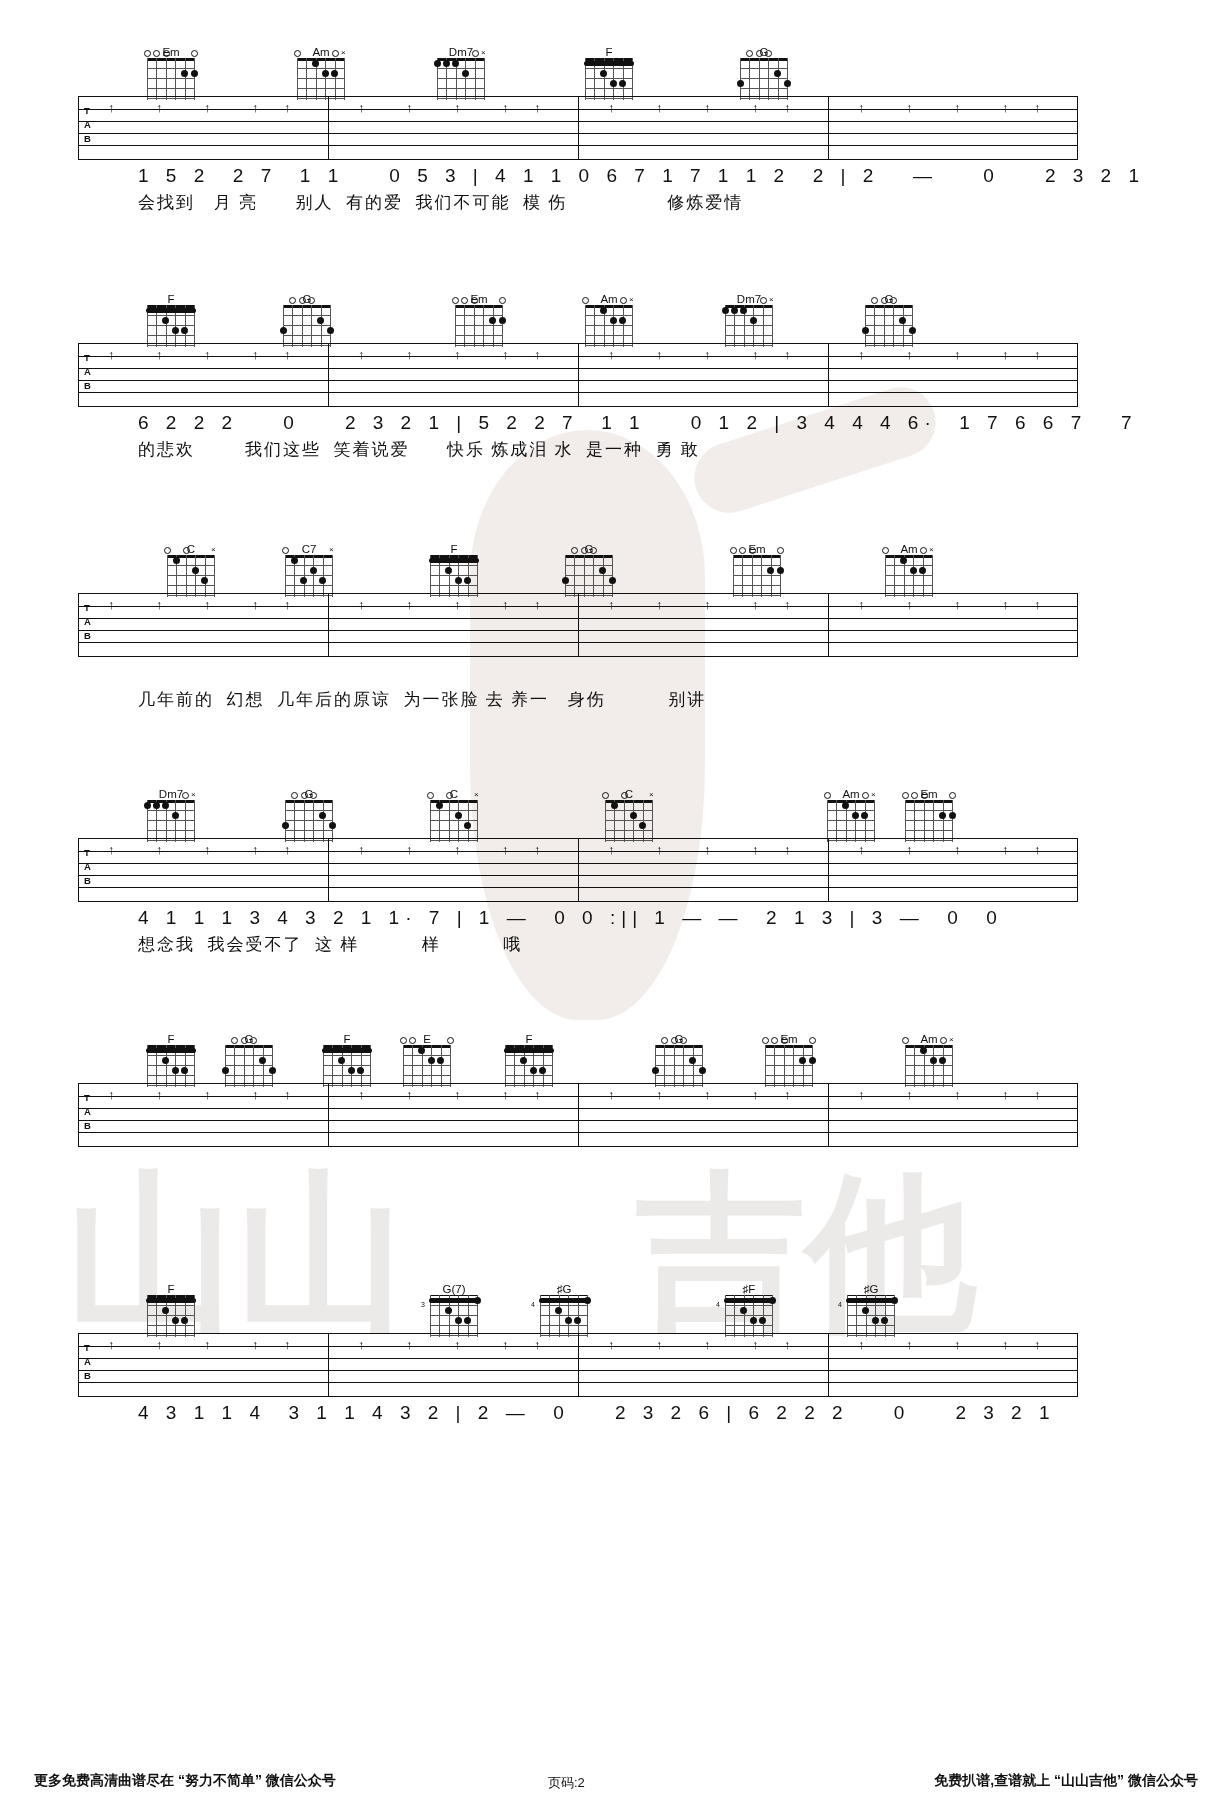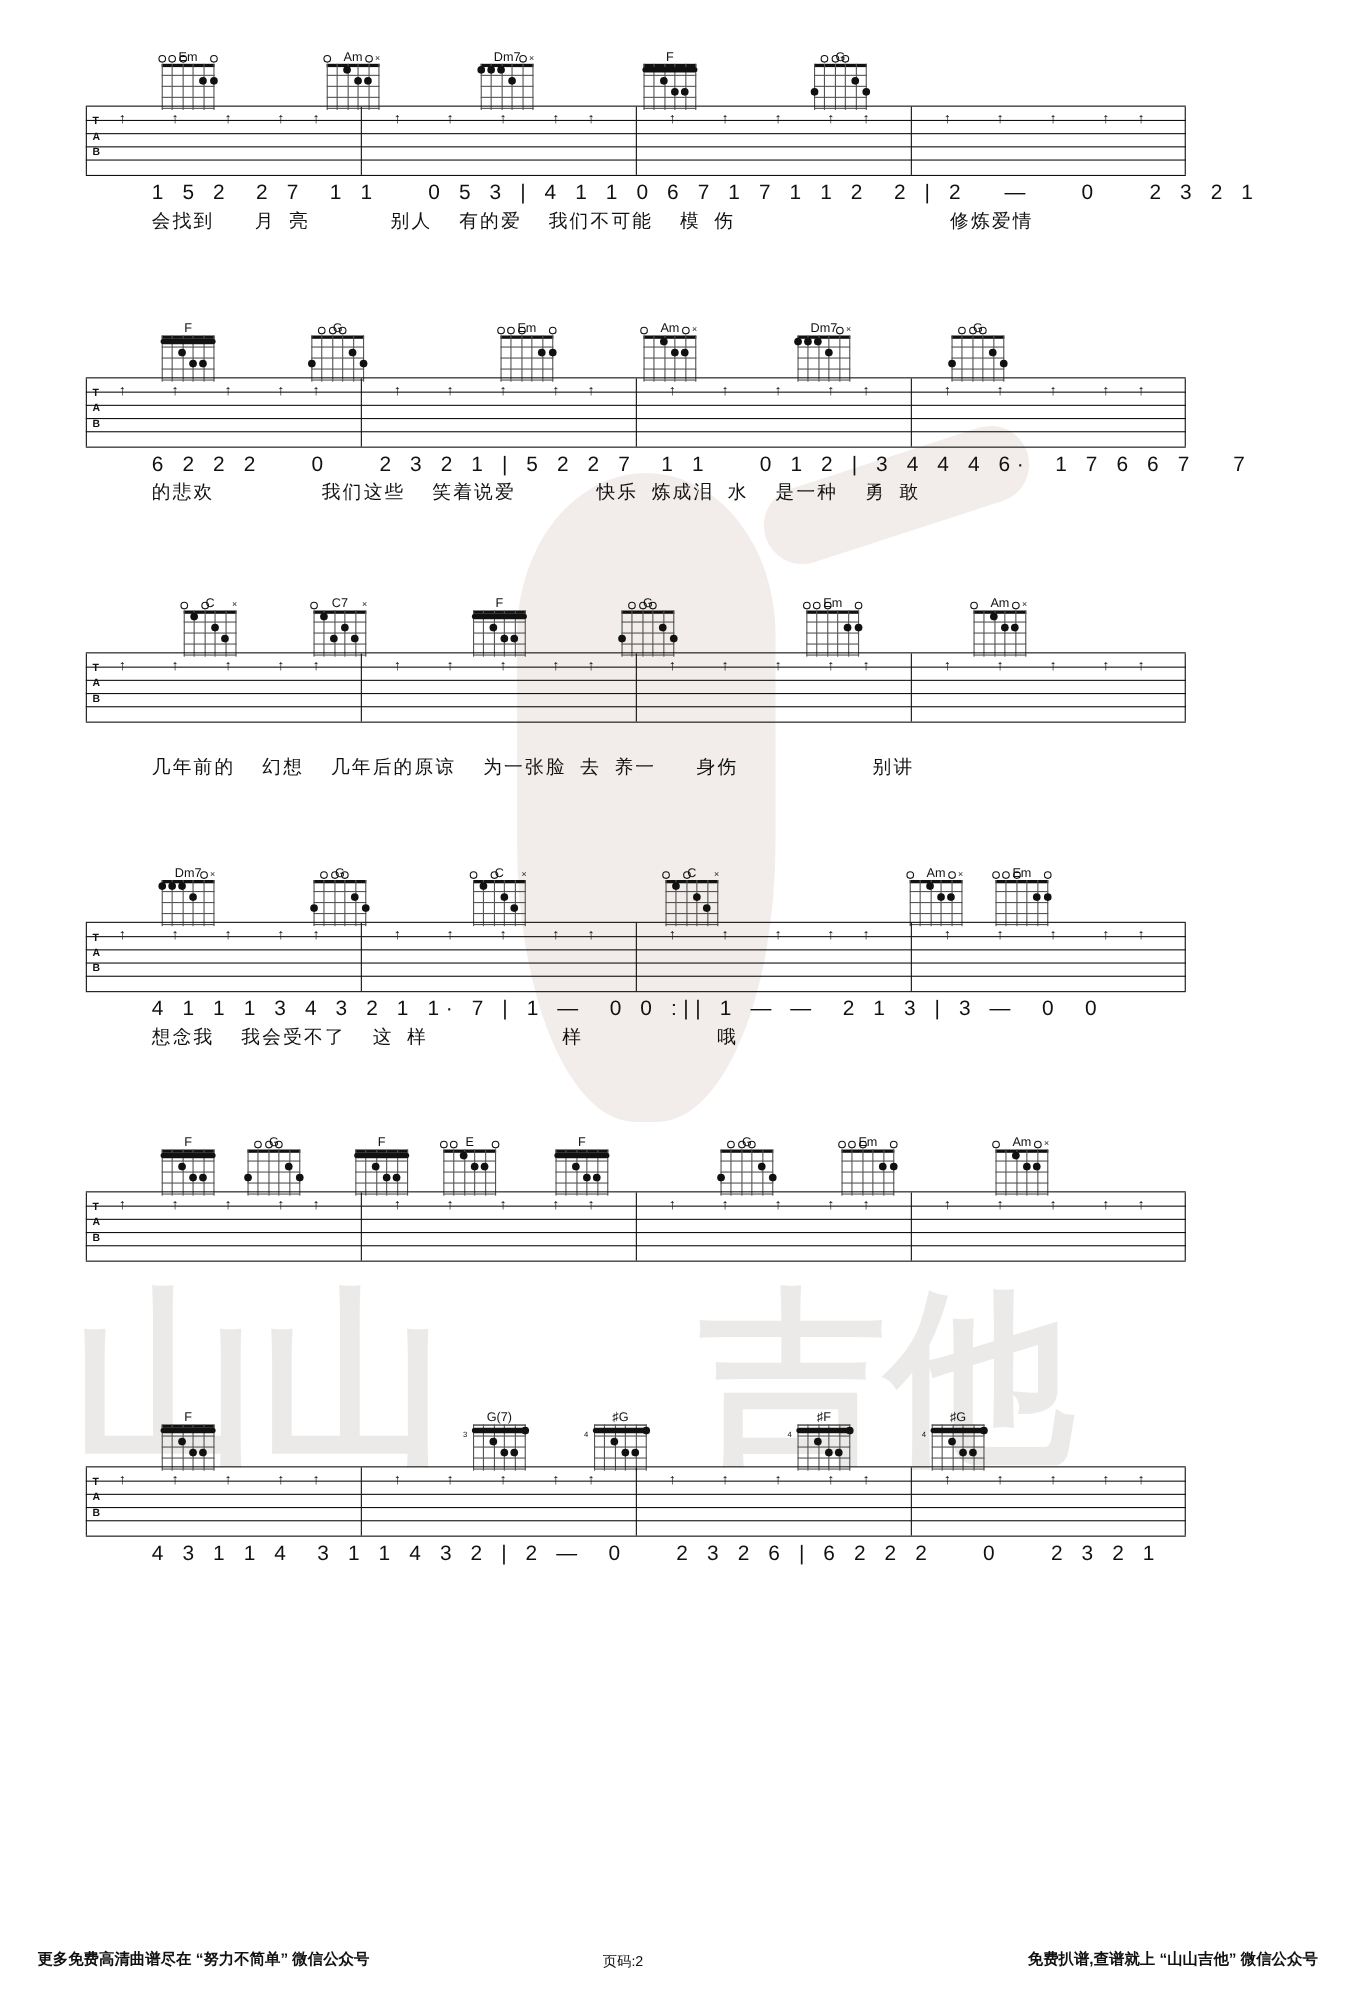--- a/index.html
+++ b/index.html
@@ -29,21 +29,21 @@
   
   .staff{position:relative;height:62px;border-top:1.6px solid #111;border-bottom:1.6px solid #111;}
   .staff .ln{position:absolute;left:0;right:0;height:1px;background:#111;}
   .staff .bar{position:absolute;top:0;bottom:0;width:1px;background:#111;}
   .tabmark{position:absolute;left:6px;font-size:9.5px;font-weight:700;letter-spacing:0;color:#111;}
   .arrow-up{position:absolute;font-size:13px;line-height:13px;color:#111;}
 
   
   .numline{position:relative;height:60px;}
   .nm{position:absolute;font-size:19px;line-height:19px;letter-spacing:0;color:#111;white-space:pre;}
-  .ly{position:absolute;font-size:17px;line-height:17px;color:#111;white-space:pre;font-family:Liberation Mono, monospace;}
+  .ly{position:absolute;font-size:17px;line-height:17px;color:#111;white-space:pre;font-family:Liberation Serif, serif;}
 
   
   .footer{position:absolute;left:0;bottom:14px;width:1230px;height:24px;}
   .f-left{position:absolute;left:34px;top:0;font-size:14px;font-weight:700;color:#111;white-space:nowrap;}
   .f-center{position:absolute;left:548px;top:2px;font-size:13px;color:#111;}
   .f-right{position:absolute;right:32px;top:0;font-size:14px;font-weight:700;color:#111;white-space:nowrap;}
 </style>
 </head>
 <body>
 

